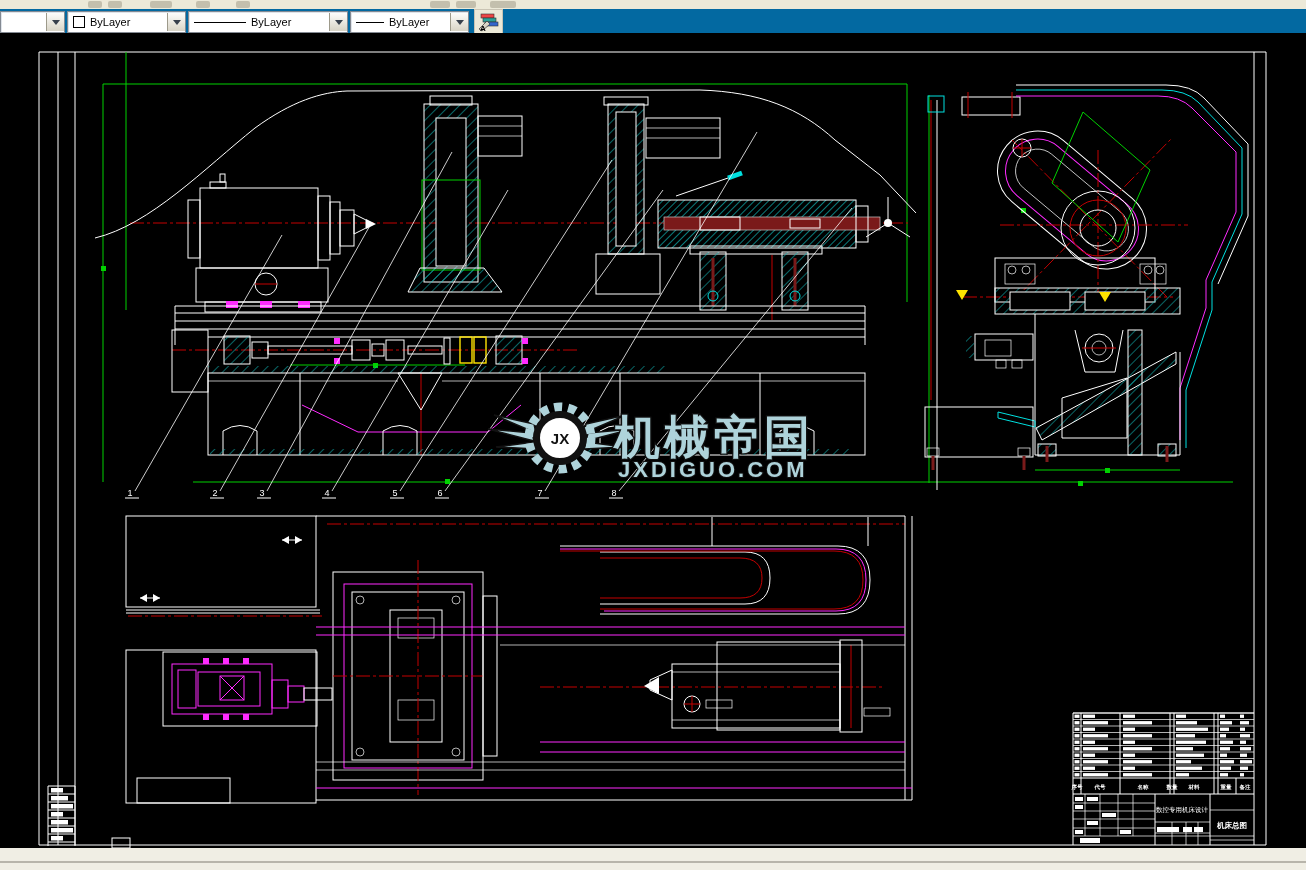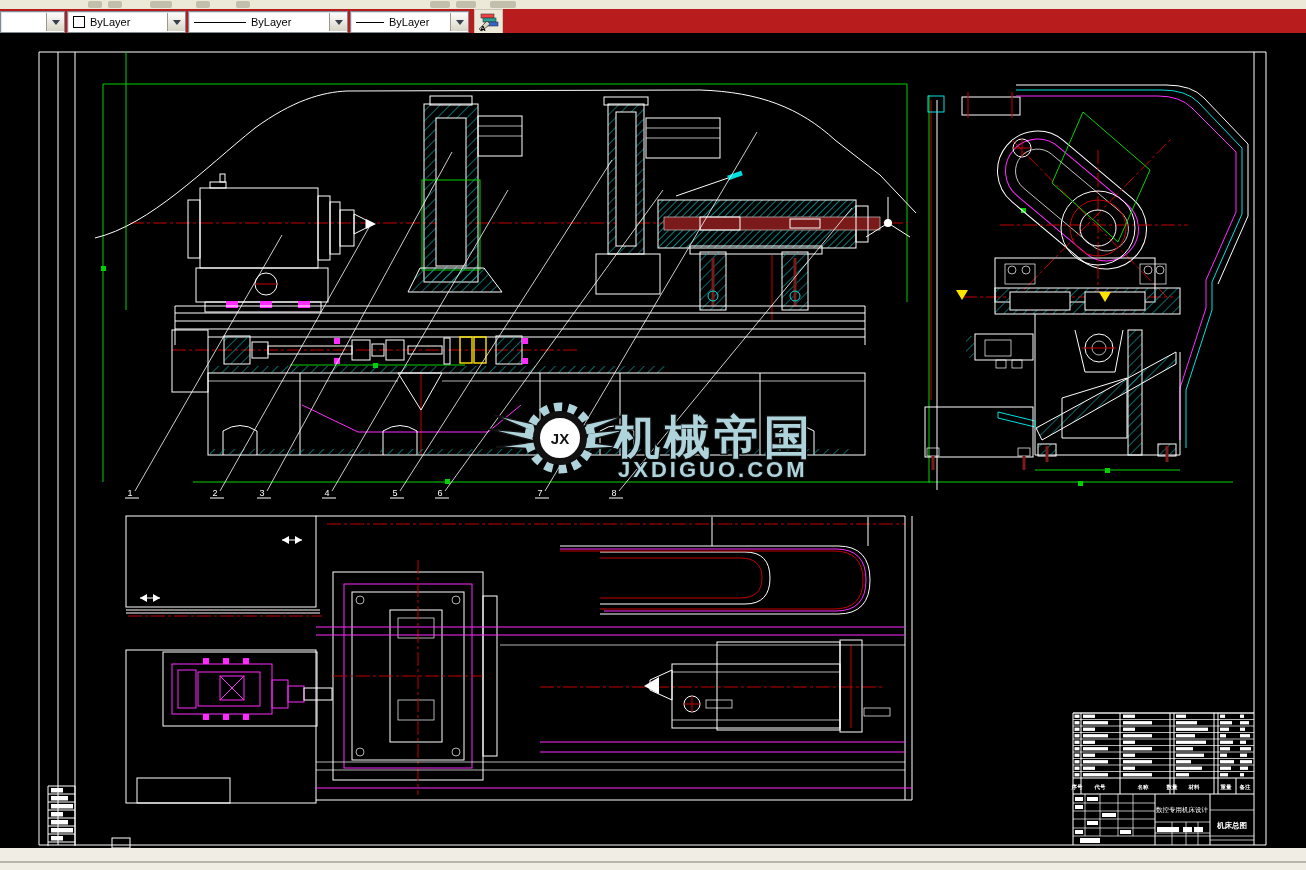--- a/index.html
+++ b/index.html
@@ -1,19 +1,19 @@
 <!DOCTYPE html>
 <html><head>
 <meta charset="utf-8">
 <style>
   html,body{margin:0;padding:0;background:#000;}
   body{width:1306px;height:870px;position:relative;overflow:hidden;
        font-family:"Liberation Sans",sans-serif;}
   
-  .toolbar{position:absolute;left:0;top:0;width:1306px;height:33px;background:#b91c1c;border-bottom:1px solid #9d9a8b;}
+  .toolbar{position:absolute;left:0;top:0;width:1306px;height:33px;background:#0369a1;border-bottom:1px solid #9d9a8b;}
   .tb-cut{position:absolute;left:0;top:0;width:1306px;height:9px;background:#ece9d8;}
   .tb-cut .frag{position:absolute;top:1px;height:7px;background:#b9b4a2;border-radius:2px;opacity:.8;}
   .combo{position:absolute;top:11px;height:20px;background:#fff;border:1px solid #848a93;
          box-shadow:inset 1px 1px 0 #dfe4ea;display:flex;align-items:center;font-size:11px;color:#000;}
   .combo .val{flex:1;display:flex;align-items:center;gap:5px;padding-left:5px;white-space:nowrap;overflow:hidden;}
   .combo .arrow{width:17px;height:18px;background:linear-gradient(#fdfdfb,#d8d4c6);border-left:1px solid #9d9a8b;
          display:flex;align-items:center;justify-content:center;}
   .combo .arrow:after{content:"";border:4px solid transparent;border-top:5px solid #37404c;margin-top:4px;}
   .swatch{width:10px;height:10px;background:#fff;border:1px solid #000;display:inline-block;}
   .lt-line{display:inline-block;height:0;border-top:1px solid #000;}

